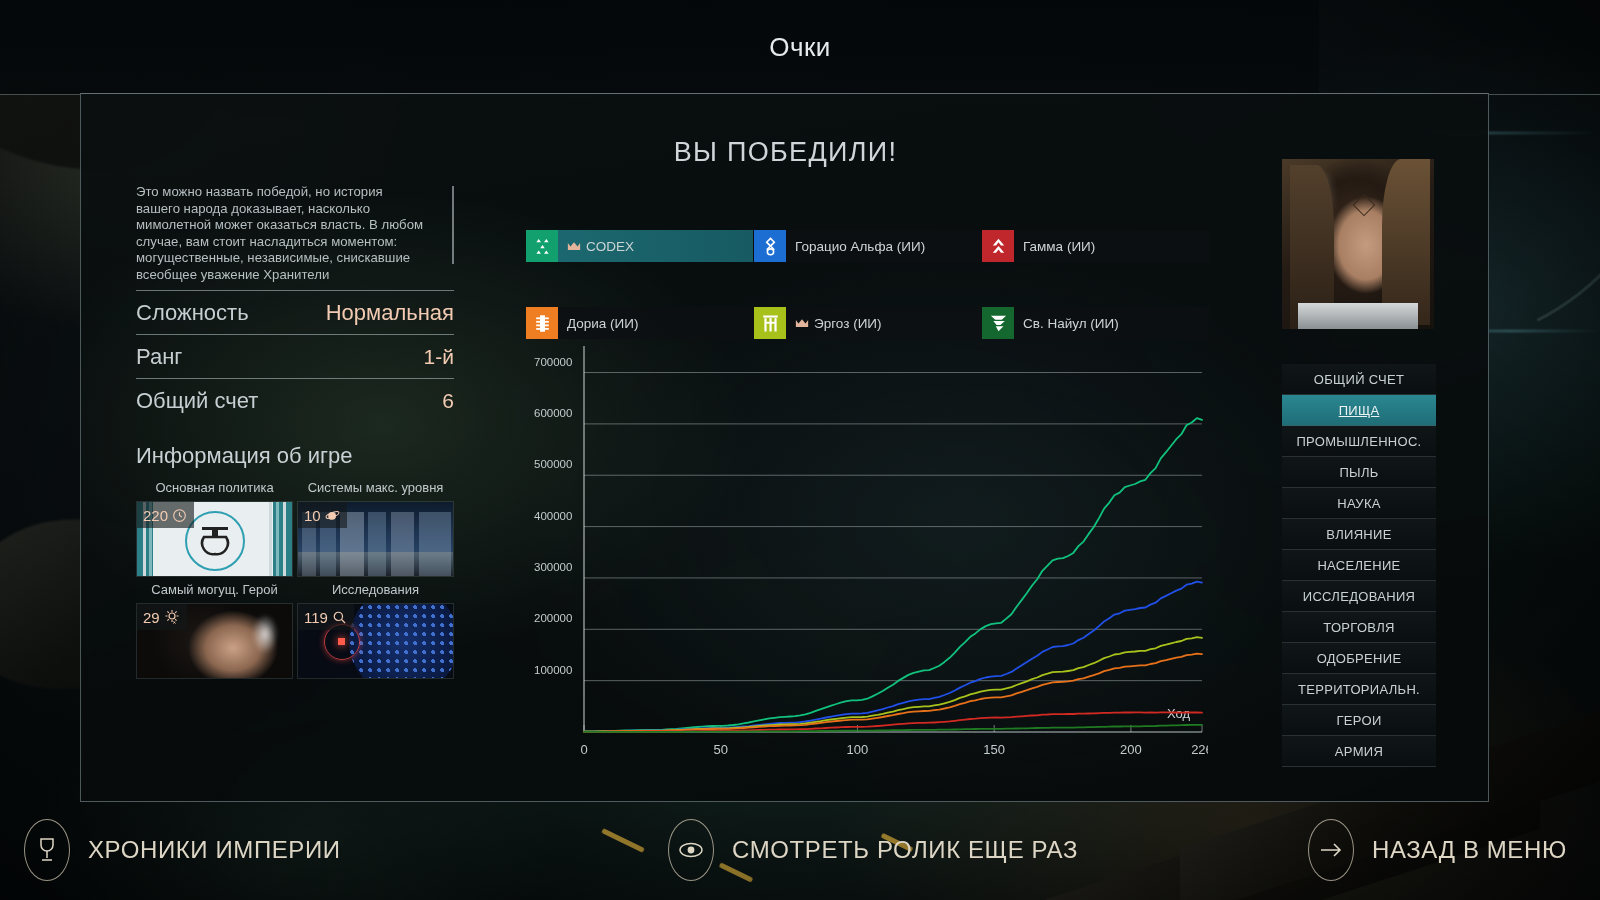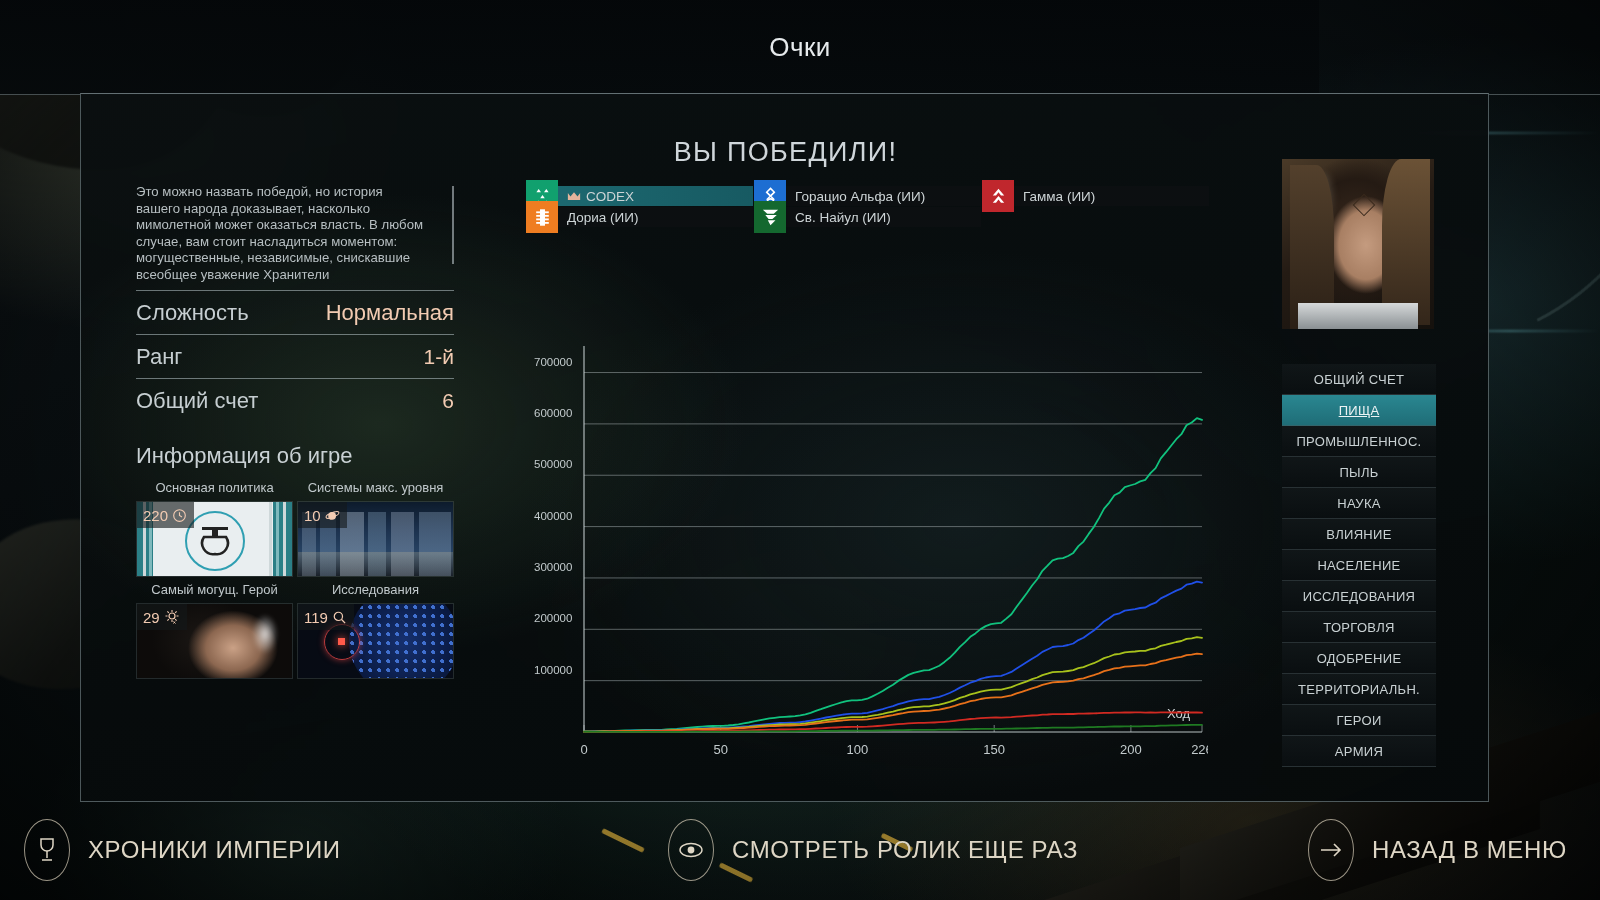--- a/index.html
+++ b/index.html
@@ -191,22 +191,23 @@
     box-shadow:0 0 8px #ff5a4a;
   }
 
   
   #factions {
     position: absolute; left: 445px; top: 92px;
     width: 682px;
     display: grid; grid-template-columns: repeat(3, 227px); gap: 1px 1px;
   }
   .chip {
-    height: 20px; display: flex; align-items: center;
+    height: 32px; display: flex; align-items: center;
     background: rgba(12,16,18,.88);
+    margin-top: 44px;
   }
   .chip.active { background: linear-gradient(90deg, #1d6a72, #175a62); }
   .chip-icon {
     width: 32px; height: 32px; flex: 0 0 32px;
     display: flex; align-items: center; justify-content: center;
   }
   .chip-icon svg { display:block; }
   .chip-crown { margin: 0 5px 0 9px; flex: 0 0 auto; }
   .chip-name {
     color: #cdd4d6; font-size: 13.5px; padding-left: 9px; white-space: nowrap;
@@ -426,20 +427,35 @@
         <span class="chip-icon" style="background:#ef7d21">
           <svg width="21" height="21" viewBox="0 0 22 22">
             <rect x="8.4" y="2.4" width="5.2" height="17.2" fill="#fff"></rect>
             <rect x="4.4" y="4.6" width="13.2" height="1.9" fill="#fff"></rect>
             <rect x="4.4" y="8.3" width="13.2" height="1.9" fill="#fff"></rect>
             <rect x="4.4" y="12" width="13.2" height="1.9" fill="#fff"></rect>
             <rect x="4.4" y="15.7" width="13.2" height="1.9" fill="#fff"></rect>
           </svg>
         </span>
         <span class="chip-name">Дориа (ИИ)</span>
+      </div>
+      <div class="chip">
+        <span class="chip-icon" style="background:#a7c11a">
+          <svg width="21" height="21" viewBox="0 0 22 22">
+            <rect x="3.4" y="2.6" width="15.2" height="2.2" fill="#fff"></rect>
+            <rect x="4.6" y="5.4" width="2.3" height="14" fill="#fff"></rect>
+            <rect x="15.1" y="5.4" width="2.3" height="14" fill="#fff"></rect>
+            <rect x="9.9" y="5.4" width="2.3" height="14" fill="#fff"></rect>
+            <rect x="6.2" y="9.2" width="9.6" height="2" fill="#fff"></rect>
+          </svg>
+        </span>
+        <svg class="chip-crown" width="14" height="11" viewBox="0 0 16 12">
+          <path d="M1 2l3 4 4-5 4 5 3-4v8H1z" fill="#e3b49c"></path>
+        </svg>
+        <span class="chip-name">Эргоз (ИИ)</span>
       </div>
       <div class="chip">
         <span class="chip-icon" style="background:#14682f">
           <svg width="21" height="21" viewBox="0 0 22 22">
             <path d="M3 3h16l-4.6 4H7.6zM5.6 8.4h12L13 12.6H9zM8.2 13.8h8L11 19z" fill="#fff"></path>
           </svg>
         </span>
         <span class="chip-name">Св. Найул (ИИ)</span>
       </div>
     </div>

